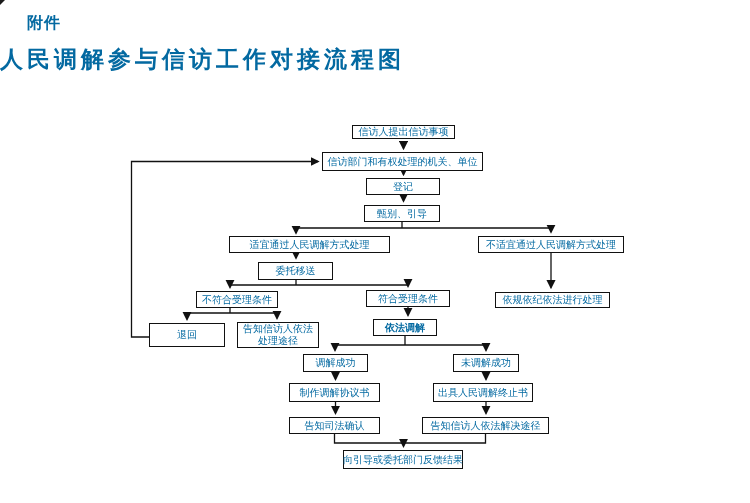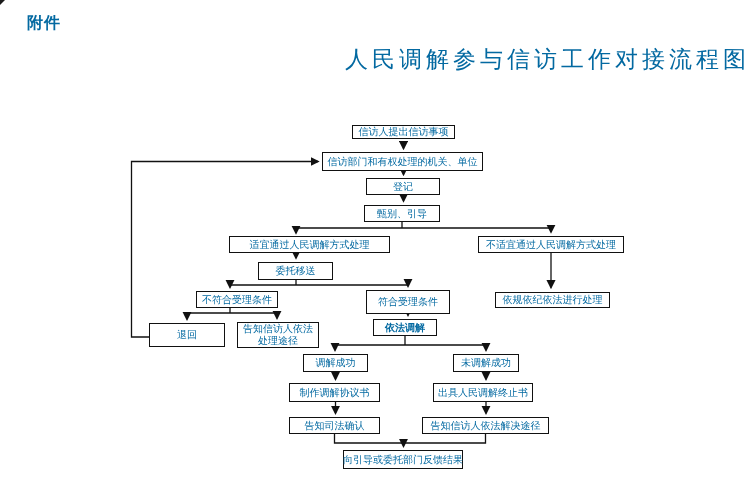--- a/index.html
+++ b/index.html
@@ -2,37 +2,37 @@
 <html><head>
 <meta charset="utf-8">
 <style>
   html,body{margin:0;padding:0;background:#fff;}
   #page{position:relative;width:750px;height:503px;background:#ffffff;overflow:hidden;
         font-family:"DejaVu Serif","Liberation Serif",serif;color:#0369a1;}
   #corner-mark{position:absolute;left:0;top:0;width:0;height:0;
         border-top:5px solid #1a1a1a;border-right:5px solid transparent;}
   #attachment{position:absolute;left:27px;top:13px;font-size:16px;font-weight:bold;
         font-family:"DejaVu Sans","Liberation Sans",sans-serif;letter-spacing:1px;}
-  #title{position:absolute;left:0;right:0;top:44px;text-align:right;
-        font-size:23px;font-weight:normal;letter-spacing:4px;}
+  #title{position:absolute;left:0;right:0;top:44px;text-align:left;
+        font-size:23px;font-weight:bold;letter-spacing:4px;}
   svg.connectors{position:absolute;left:0;top:0;width:750px;height:503px;}
   .node{position:absolute;box-sizing:border-box;border:1.5px solid #111;background:#fff;
         display:flex;align-items:center;justify-content:center;text-align:center;
         font-size:10px;line-height:1.2;white-space:nowrap;padding:0 1px;}
   
   [data-name="node-petition-submit"]{left:352px;top:125px;width:103px;height:14px;}
   [data-name="node-authority"]{left:322px;top:152px;width:161px;height:19px;}
   [data-name="node-register"]{left:366px;top:178px;width:74px;height:17px;}
   [data-name="node-screen-guide"]{left:364px;top:205px;width:76px;height:17px;}
   [data-name="node-suitable"]{left:229px;top:236px;width:161px;height:17px;}
   [data-name="node-unsuitable"]{left:478px;top:236px;width:146px;height:17px;}
   [data-name="node-entrust-transfer"]{left:258px;top:262px;width:75px;height:18px;}
   [data-name="node-handle-by-law"]{left:495px;top:292px;width:115px;height:16px;}
   [data-name="node-not-meet"]{left:196px;top:291px;width:82px;height:17px;}
-  [data-name="node-meet"]{left:366px;top:290px;width:84px;height:24px;}
+  [data-name="node-meet"]{left:366px;top:290px;width:84px;height:17px;}
   [data-name="node-return"]{left:149px;top:323px;width:76px;height:24px;}
   [data-name="node-inform-channels"]{left:237px;top:322px;width:82px;height:26px;white-space:normal;padding:12px 2px;}
   [data-name="node-mediate-by-law"]{left:373px;top:319px;width:64px;height:17px;font-weight:bold;}
   [data-name="node-mediation-success"]{left:303px;top:354px;width:65px;height:18px;}
   [data-name="node-mediation-fail"]{left:453px;top:354px;width:66px;height:18px;}
   [data-name="node-make-agreement"]{left:289px;top:383px;width:91px;height:19px;}
   [data-name="node-issue-termination"]{left:433px;top:383px;width:100px;height:19px;}
   [data-name="node-judicial-confirm"]{left:289px;top:417px;width:91px;height:17px;}
   [data-name="node-inform-resolution"]{left:422px;top:417px;width:127px;height:17px;}
   [data-name="node-feedback-result"]{left:343px;top:450px;width:120px;height:19px;}

